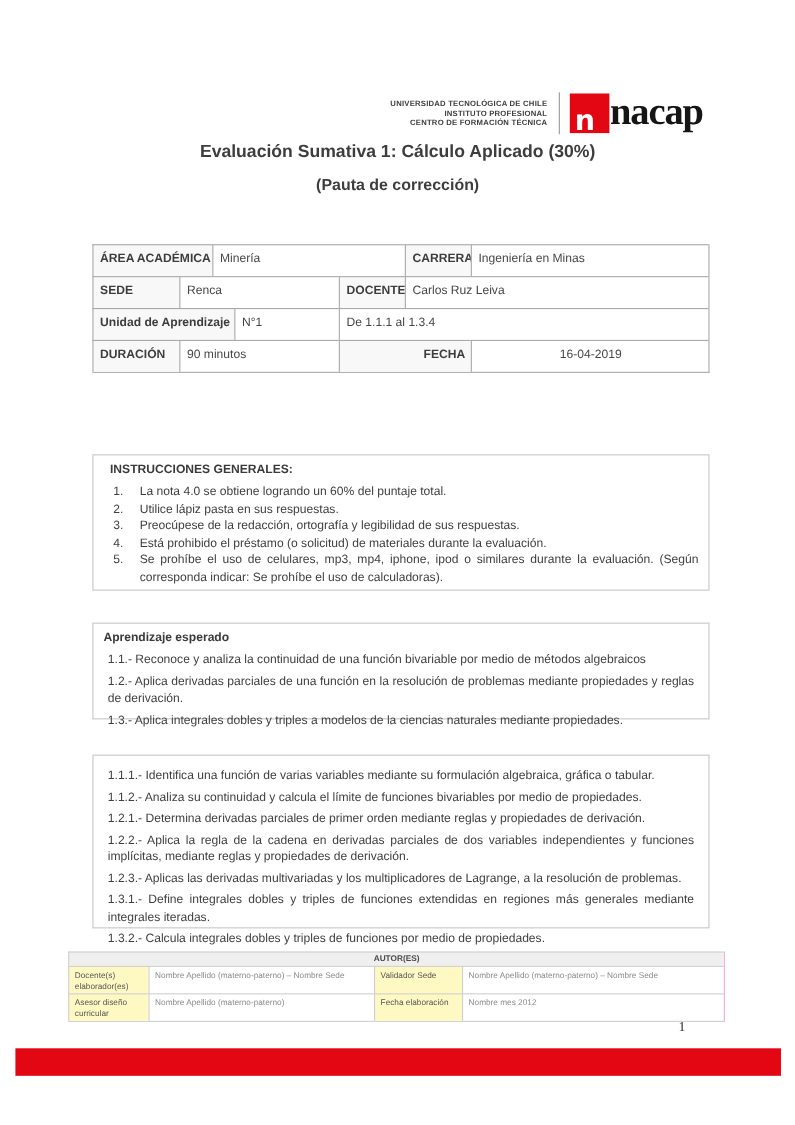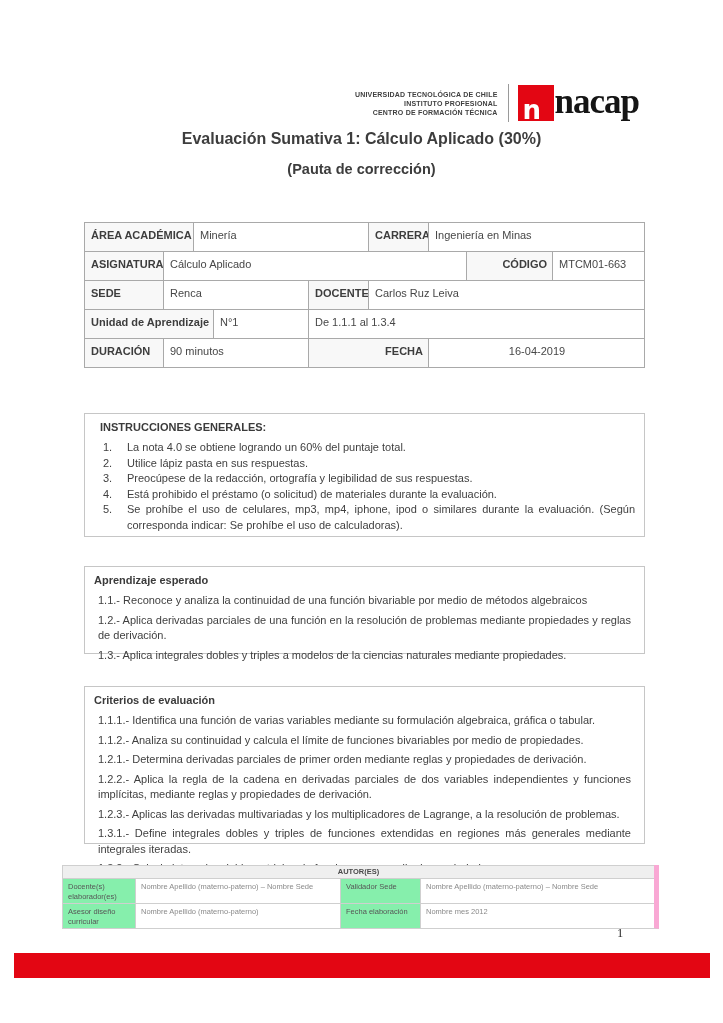--- a/index.html
+++ b/index.html
@@ -45,28 +45,28 @@
   #apbox{top:566px;height:88px;}
   #crbox{top:686px;height:158px;}
   .box-title{font-weight:bold;font-size:11px;color:#3b3b3b;margin:0 0 7px 0;}
   .ins-item{display:flex;line-height:15.5px;}
   .ins-num{width:17px;flex:none;padding-left:3px;}
   .ins-txt{flex:1;padding-left:7px;text-align:justify;}
   .para{margin:4px;line-height:15.5px;text-align:justify;}
 
   
   .atable{position:absolute;left:62px;top:865px;width:597px;font-size:7.5px;box-sizing:border-box;
-        border-right:5px solid #f9a8d4;border-bottom:1px solid #cfcfcf;}
+        border-right:1px solid #f9a8d4;border-bottom:1px solid #cfcfcf;}
   .ahead{border-left:1px solid #cfcfcf;border-top:1px solid #cfcfcf;background:#efefef;
         text-align:center;font-weight:bold;color:#4a4a4a;height:13px;line-height:12px;box-sizing:border-box;}
   .arow{display:flex;}
   .arow>div{border-left:1px solid #cfcfcf;border-top:1px solid #cfcfcf;box-sizing:border-box;
         padding:3px 5px 0 5px;height:25px;line-height:10px;overflow:hidden;}
   .aw73{width:73px;flex:none;} .aw205{width:205px;flex:none;} .aw80{width:80px;flex:none;}
-  .albl{background:#86efac;color:#565656;}
+  .albl{background:#fef9c3;color:#565656;}
   .aval{color:#8a8a8a;}
 
   .pagenum{position:absolute;left:600px;top:926px;width:40px;text-align:center;
         font-size:12.5px;color:#2c2c2c;font-family:"Liberation Serif",serif;}
   .redbar{position:absolute;left:14px;top:953px;width:696px;height:25px;background:#e30613;}
 </style>
 </head>
 <body>
 
 <div id="page">
@@ -88,26 +88,20 @@
 
   <div class="title">Evaluación Sumativa 1: Cálculo Aplicado (30%)</div>
   <div class="subtitle">(Pauta de corrección)</div>
 
   <div class="itable">
     <div class="irow">
       <div class="lbl w109">ÁREA ACADÉMICA</div>
       <div class="val w175">Minería</div>
       <div class="lbl w60">CARRERA</div>
       <div class="val fx">Ingeniería en Minas</div>
-    </div>
-    <div class="irow">
-      <div class="lbl w79">ASIGNATURA</div>
-      <div class="val w303">Cálculo Aplicado</div>
-      <div class="lbl w86 ta-r">CÓDIGO</div>
-      <div class="val fx">MTCM01-663</div>
     </div>
     <div class="irow">
       <div class="lbl w79">SEDE</div>
       <div class="val w145">Renca</div>
       <div class="lbl w60">DOCENTE</div>
       <div class="val fx">Carlos Ruz Leiva</div>
     </div>
     <div class="irow">
       <div class="lbl w129">Unidad de Aprendizaje</div>
       <div class="val w95">N°1</div>
@@ -146,21 +140,20 @@
   </div>
 
   <div class="box" id="apbox">
     <div class="box-title">Aprendizaje esperado</div>
     <p class="para">1.1.- Reconoce y analiza la continuidad de una función bivariable por medio de métodos algebraicos</p>
     <p class="para">1.2.- Aplica derivadas parciales de una función en la resolución de problemas mediante propiedades y reglas de derivación.</p>
     <p class="para">1.3.- Aplica integrales dobles y triples a modelos de la ciencias naturales mediante propiedades.</p>
   </div>
 
   <div class="box" id="crbox">
-    <div class="box-title">Criterios de evaluación</div>
     <p class="para">1.1.1.- Identifica una función de varias variables mediante su formulación algebraica, gráfica o tabular.</p>
     <p class="para">1.1.2.- Analiza su continuidad y calcula el límite de funciones bivariables por medio de propiedades.</p>
     <p class="para">1.2.1.- Determina derivadas parciales de primer orden mediante reglas y propiedades de derivación.</p>
     <p class="para">1.2.2.- Aplica la regla de la cadena en derivadas parciales de dos variables independientes y funciones implícitas, mediante reglas y propiedades de derivación.</p>
     <p class="para">1.2.3.- Aplicas las derivadas multivariadas y los multiplicadores de Lagrange, a la resolución de problemas.</p>
     <p class="para">1.3.1.- Define integrales dobles y triples de funciones extendidas en regiones más generales mediante integrales iteradas.</p>
     <p class="para">1.3.2.- Calcula integrales dobles y triples de funciones por medio de propiedades.</p>
   </div>
 
   <div class="atable">

